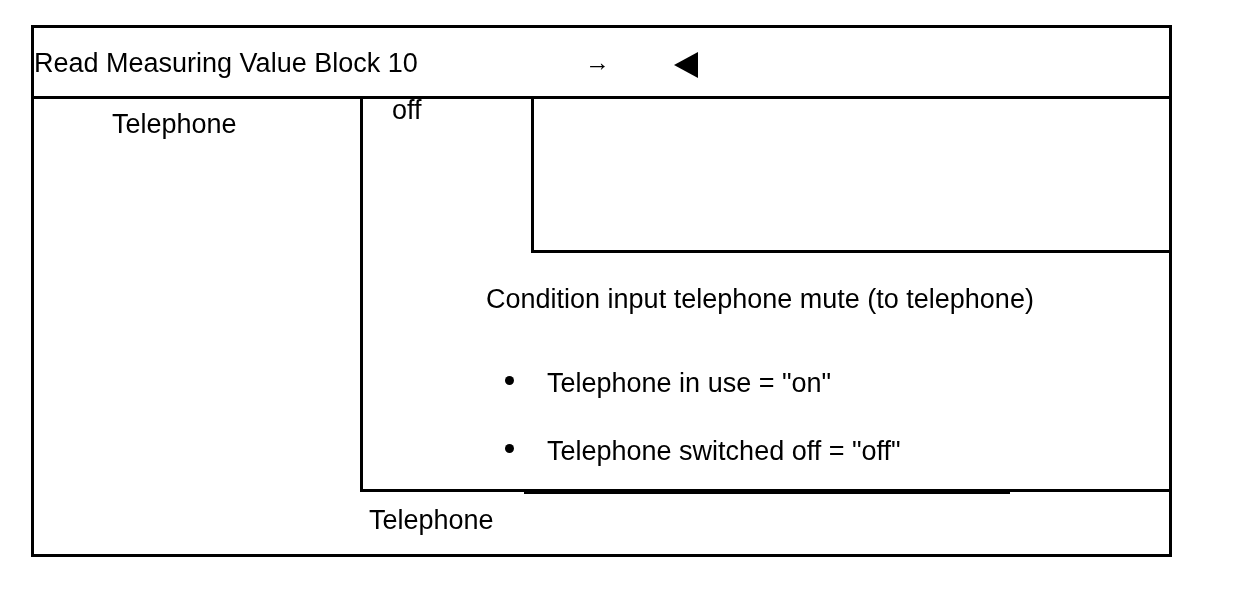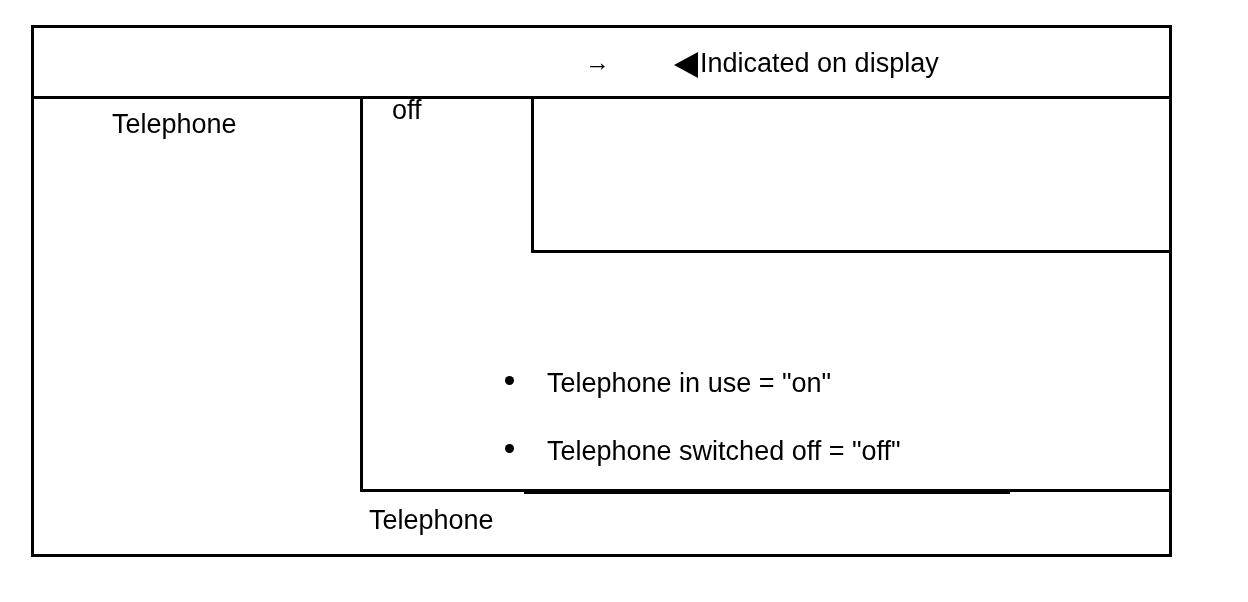--- a/index.html
+++ b/index.html
@@ -168,31 +168,32 @@
   <div class="outer-frame"></div>
 
   <div class="rule-h rule-header-bottom"></div>
   <div class="rule-h rule-offcell-bottom"></div>
   <div class="rule-h rule-bottomrow-top"></div>
   <div class="rule-h rule-bottomrow-top-b"></div>
 
   <div class="rule-v rule-col1"></div>
   <div class="rule-v rule-col2"></div>
 
+  <div class="txt header-title">Read Measuring Value Block 10</div>
 
   <div class="txt header-arrow">→</div>
 
   <div class="tri-left"></div>
 
-  <div class="txt header-note">Indicated on display</div>
 
   <div class="txt label-telephone">Telephone</div>
 
   <div class="txt value-off">off</div>
 
+  <div class="txt condition-title">Condition input telephone mute (to telephone)</div>
 
   <div class="bullet-list">
     <div class="bullet-row">
       <span class="bullet-dot"></span>
       <span class="bullet-text">Telephone in use = "on"</span>
     </div>
     <div class="bullet-row">
       <span class="bullet-dot"></span>
       <span class="bullet-text">Telephone switched off = "off"</span>
     </div>

